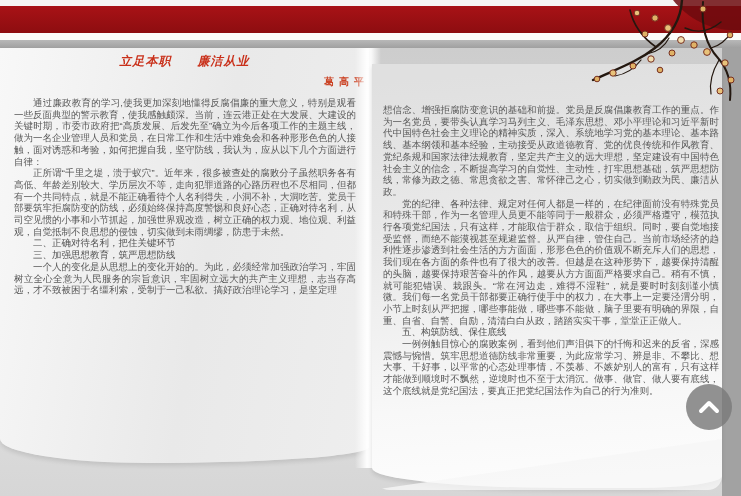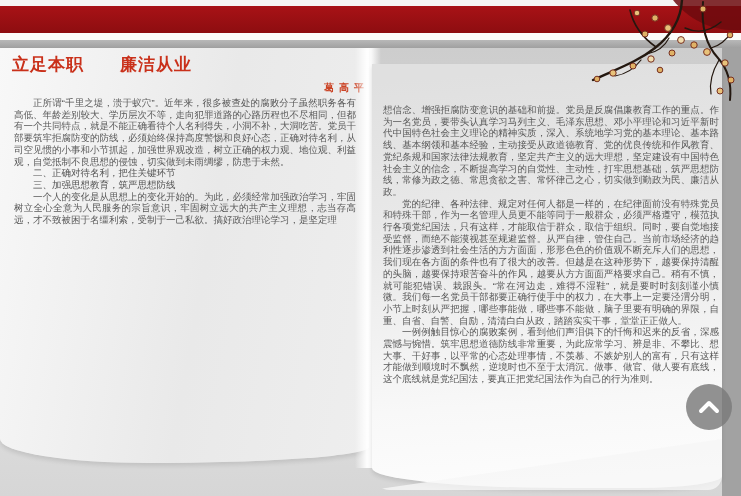--- a/index.html
+++ b/index.html
@@ -28,22 +28,22 @@
                background:linear-gradient(176deg,#e0e0e0 4%,#eaeaea 42%,#f8f8f8 78%,#fdfdfd);
                border-radius:0 0 24% 55% / 0 0 12px 20px;
                box-shadow:0 3px 4px rgba(0,0,0,.10);margin-top:16px; }
   .page-right::after{ content:""; position:absolute; left:0; bottom:-2px; width:100%; height:58px;
                background:#f6f6f6; opacity:.8;
                clip-path:polygon(0 100%, 100% 12%, 100% 100%); border-radius:0 0 14px 18px; }
   .spine{ position:absolute; left:355px; top:0; width:26px; height:420px; pointer-events:none;
           background:linear-gradient(90deg,rgba(190,190,190,0),rgba(255,255,255,.95) 45%,rgba(255,255,255,.9) 62%,rgba(215,215,215,0)); }
 
   
-  .doc-title{ margin:5px 12px 0; font-size:17px; font-weight:bold;
-              letter-spacing:1px; color:#c9301a; white-space:pre; }
+  .doc-title{ margin:5px 12px 0; text-align:center; font-size:12px; font-weight:bold;
+              letter-spacing:1px; color:#c9301a; white-space:pre;font-style:italic; }
   .doc-author{ margin-top:5px; text-align:right; font-size:10px; letter-spacing:5px;
                color:#cb4426; font-weight:bold; }
   .textcol{ position:absolute; font-size:9.5px; line-height:11.7px; color:#585858;
             text-align:justify; }
   .textcol-left{ left:14px; top:49px; width:342px; }
   .textcol-right{ left:11px; top:40px; width:336px; }
   .para{ text-indent:2em; }
   .para.continued{ text-indent:0; }
   .para.heading{ color:#515151; }
 
@@ -64,33 +64,35 @@
   <div class="strip-mid"></div>
   <div class="gray-bar"></div>
 
   <div class="stage">
     <div class="book">
 
       <div class="page-left">
         <h1 class="doc-title">立足本职　　廉洁从业</h1>
         <div class="doc-author">葛高平</div>
         <div class="textcol textcol-left">
+            <p class="para">通过廉政教育的学习,使我更加深刻地懂得反腐倡廉的重大意义，特别是观看一些反面典型的警示教育，使我感触颇深。当前，连云港正处在大发展、大建设的关键时期，市委市政府把“高质发展、后发先至”确立为今后各项工作的主题主线，做为一名企业管理人员和党员，在日常工作和生活中难免会和各种形形色色的人接触，面对诱惑和考验，如何把握自我，坚守防线，我认为，应从以下几个方面进行自律：</p>
             <p class="para">正所谓“千里之堤，溃于蚁穴”。近年来，很多被查处的腐败分子虽然职务各有高低、年龄差别较大、学历层次不等，走向犯罪道路的心路历程也不尽相同，但都有一个共同特点，就是不能正确看待个人名利得失，小洞不补，大洞吃苦。党员干部要筑牢拒腐防变的防线，必须始终保持高度警惕和良好心态，正确对待名利，从司空见惯的小事和小节抓起，加强世界观改造，树立正确的权力观、地位观、利益观，自觉抵制不良思想的侵蚀，切实做到未雨绸缪，防患于未然。</p>
             <p class="para heading">二、正确对待名利，把住关键环节</p>
             <p class="para heading">三、加强思想教育，筑严思想防线</p>
             <p class="para">一个人的变化是从思想上的变化开始的。为此，必须经常加强政治学习，牢固树立全心全意为人民服务的宗旨意识，牢固树立远大的共产主义理想，志当存高远，才不致被困于名缰利索，受制于一己私欲。搞好政治理论学习，是坚定理</p>
           </div>
       </div>
 
       <div class="spine"></div>
 
       <div class="page-right">
         <div class="textcol textcol-right">
             <p class="para continued">想信念、增强拒腐防变意识的基础和前提。党员是反腐倡廉教育工作的重点。作为一名党员，要带头认真学习马列主义、毛泽东思想、邓小平理论和习近平新时代中国特色社会主义理论的精神实质，深入、系统地学习党的基本理论、基本路线、基本纲领和基本经验，主动接受从政道德教育、党的优良传统和作风教育、党纪条规和国家法律法规教育，坚定共产主义的远大理想，坚定建设有中国特色社会主义的信念，不断提高学习的自觉性、主动性，打牢思想基础，筑严思想防线，常修为政之德、常思贪欲之害、常怀律己之心，切实做到勤政为民、廉洁从政。</p>
             <p class="para">党的纪律、各种法律、规定对任何人都是一样的，在纪律面前没有特殊党员和特殊干部，作为一名管理人员更不能等同于一般群众，必须严格遵守，模范执行各项党纪国法，只有这样，才能取信于群众，取信于组织。同时，要自觉地接受监督，而绝不能漠视甚至规避监督。从严自律，管住自己。当前市场经济的趋利性逐步渗透到社会生活的方方面面，形形色色的价值观不断充斥人们的思想，我们现在各方面的条件也有了很大的改善。但越是在这种形势下，越要保持清醒的头脑，越要保持艰苦奋斗的作风，越要从方方面面严格要求自己。稍有不慎，就可能犯错误、栽跟头。“常在河边走，难得不湿鞋”，就是要时时刻刻谨小慎微。我们每一名党员干部都要正确行使手中的权力，在大事上一定要泾渭分明，小节上时刻从严把握，哪些事能做，哪些事不能做，脑子里要有明确的界限，自重、自省、自警、自励，清清白白从政，踏踏实实干事，堂堂正正做人。</p>
+            <p class="para heading">五、构筑防线、保住底线</p>
             <p class="para">一例例触目惊心的腐败案例，看到他们声泪俱下的忏悔和迟来的反省，深感震憾与惋惜。筑牢思想道德防线非常重要，为此应常学习、辨是非、不攀比、想大事、干好事，以平常的心态处理事情，不羡慕、不嫉妒别人的富有，只有这样才能做到顺境时不飘然，逆境时也不至于太消沉。做事、做官、做人要有底线，这个底线就是党纪国法，要真正把党纪国法作为自己的行为准则。</p>
           </div>
       </div>
 
     </div>
 
     <button class="scroll-top">
       <svg width="34" height="34" viewBox="0 0 34 34">
         <polyline points="9,21 17,13 25,21" fill="none" stroke="#ffffff" stroke-width="4" stroke-linecap="round" stroke-linejoin="round"></polyline>
       </svg>

